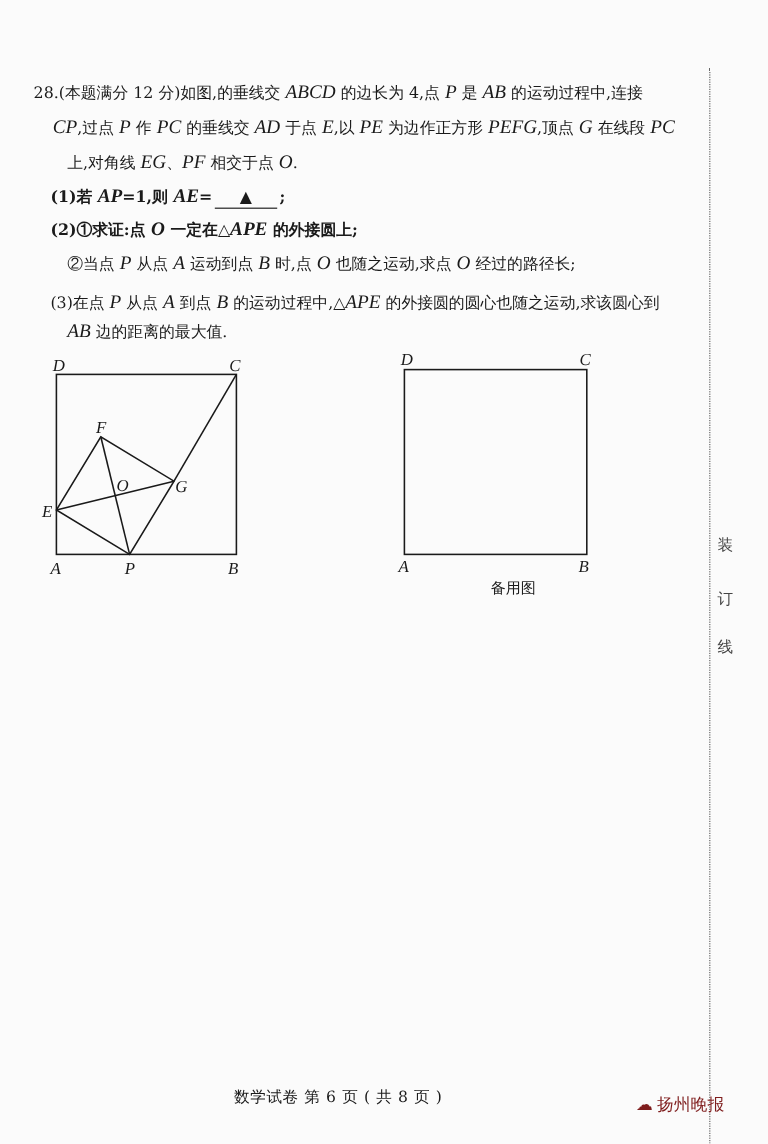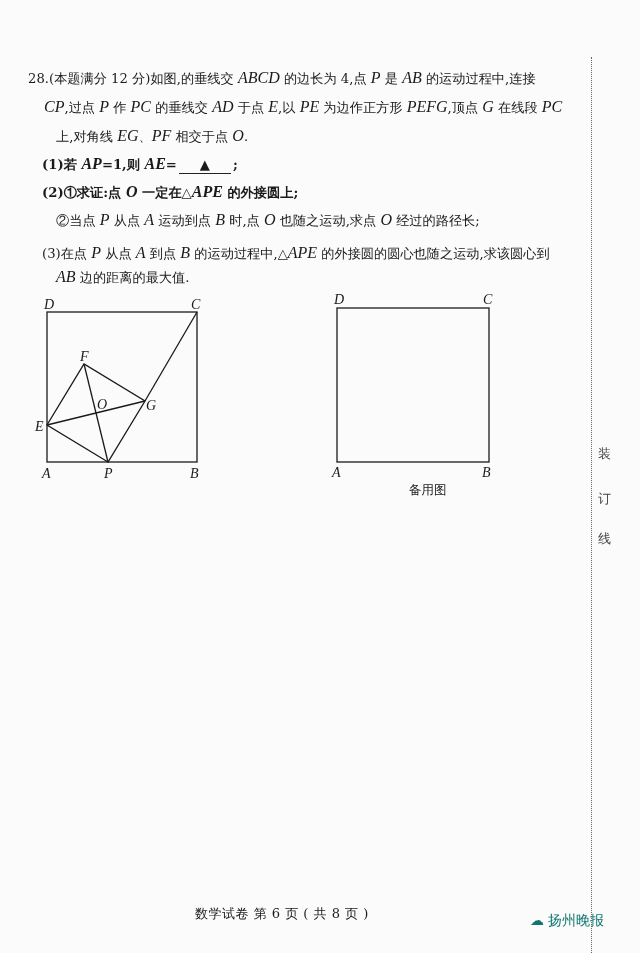--- a/index.html
+++ b/index.html
@@ -6,21 +6,21 @@
   body { width:640px; height:953px; background:#fbfbfb; position:relative; overflow:hidden;
          font-family:"DejaVu Serif", serif; color:#1a1a1a; }
   .line { position:absolute; white-space:nowrap; font-size:13.2px; }
   i { font-family:"Liberation Serif", serif; font-style:italic; font-size:16px; }
   .blank { display:inline-block; width:52px; border-bottom:1px solid #222; text-align:center; margin:0 2px; line-height:16px; }
   .binding { position:absolute; left:591px; top:57px; height:896px; border-left:1.5px dotted #666; }
   .bind-ch { position:absolute; left:598px; font-size:13px; color:#444; }
   svg text { font-family:"Liberation Serif", serif; font-style:italic; font-size:14px; fill:#1a1a1a; }
   .cap { position:absolute; font-size:12.5px; }
   .footer { position:absolute; top:905px; left:195px; font-size:13px; white-space:nowrap; letter-spacing:0.5px; }
-  .watermark { position:absolute; top:912px; left:530px; font-size:14px; color:#0f766e; white-space:nowrap; font-family:Liberation Sans, sans-serif; }
+  .watermark { position:absolute; top:912px; left:530px; font-size:14px; color:#7f1d1d; white-space:nowrap; font-family:Liberation Serif, serif; }
 </style>
 </head>
 <body>
 
 <div class="line" style="left:28px;top:69px;">
   <span>28.</span><span>(本题满分 12 分)</span><span>如图,的垂线交 </span><i>ABCD</i><span> 的边长为 4,点 </span><i>P</i><span> 是 </span><i>AB</i><span> 的运动过程中,连接</span>
 </div>
 <div class="line" style="left:44px;top:98px;">
   <i>CP</i><span>,过点 </span><i>P</i><span> 作 </span><i>PC</i><span> 的垂线交 </span><i>AD</i><span> 于点 </span><i>E</i><span>,以 </span><i>PE</i><span> 为边作正方形 </span><i>PEFG</i><span>,顶点 </span><i>G</i><span> 在线段 </span><i>PC</i>
 </div>

